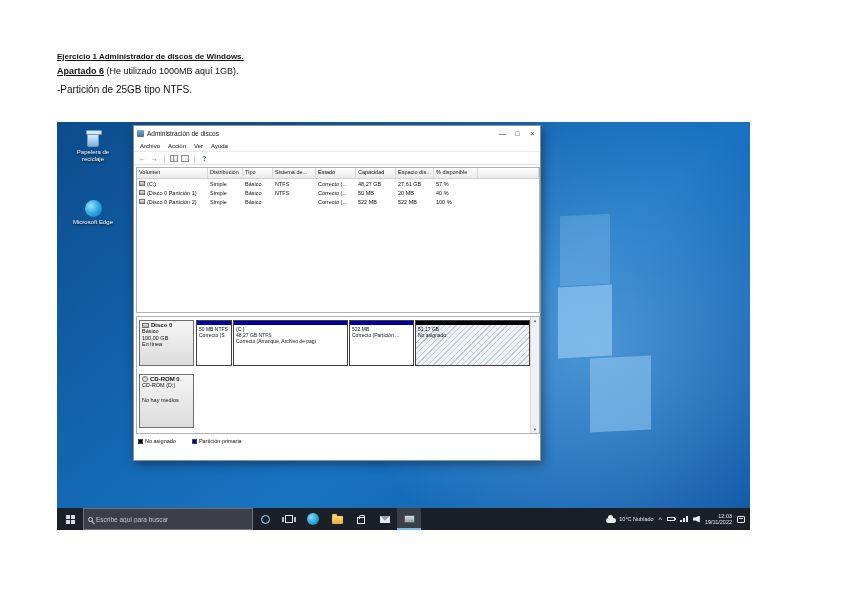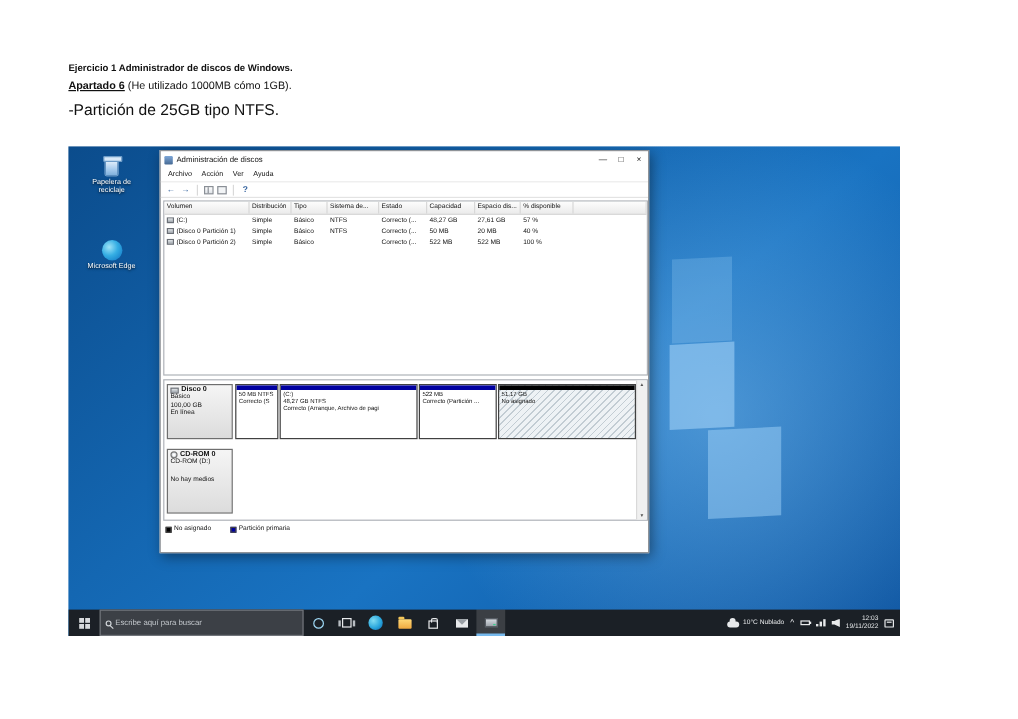--- a/index.html
+++ b/index.html
@@ -1,24 +1,24 @@
 <!DOCTYPE html>
 <html><head>
 <meta charset="utf-8">
 <style>
   * { box-sizing: border-box; margin: 0; padding: 0; }
   html,body { width:848px; height:599px; background:#ffffff; font-family:"Liberation Sans", sans-serif; }
   #page { position:relative; width:848px; height:599px; background:#fff; overflow:hidden; }
 
   
   .doc-text { position:absolute; left:57px; top:52px; color:#111; }
-  .doc-line1 { font-size:8px; font-weight:bold; }
+  .doc-line1 { font-size:8px; font-weight:bold;text-decoration:underline; }
   .doc-line2 { font-size:9px; margin-top:5px; }
   .doc-line2 .bu { font-weight:bold; text-decoration:underline; }
-  .doc-line3 { font-size:13px; margin-top:8px; }
+  .doc-line3 { font-size:10px; margin-top:8px; }
 
   
   #desktop { position:absolute; left:57px; top:122px; width:693px; height:408px; overflow:hidden;
     background:
       radial-gradient(circle at 78% 55%, rgba(140,200,245,.45) 0%, rgba(140,200,245,0) 42%),
       linear-gradient(140deg, #0b4c8c 0%, #1467b2 38%, #1973c2 58%, #0d54a0 100%);
   }
   .pane { position:absolute; }
   .pane1 { left:503px; top:93px;  width:50px; height:70px; background:rgba(150,205,245,.28); transform:skewY(-3deg); }
   .pane2 { left:501px; top:164px; width:54px; height:71px; background:rgba(170,215,250,.55); transform:skewY(-3deg); }
@@ -130,21 +130,21 @@
   .ic-notif::after { content:''; position:absolute; left:1px; top:1px; width:4px; height:1px; background:#e8eaec; }
 </style>
 </head>
 <body>
 
 <div id="page">
 
   <div class="doc-text">
     <div class="doc-line1">Ejercicio 1 Administrador de discos de Windows.</div>
     <div class="doc-line2">
-      <span class="bu">Apartado 6</span><span> (He utilizado 1000MB cómo 1GB).</span>
+      <span class="bu">Apartado 6</span><span> (He utilizado 1000MB aquí 1GB).</span>
     </div>
     <div class="doc-line3">-Partición de 25GB tipo NTFS.</div>
   </div>
 
   <div id="desktop">
     <div class="pane pane1"></div>
     <div class="pane pane2"></div>
     <div class="pane pane3"></div>
 
     <div class="desk-icon di-recycle">

